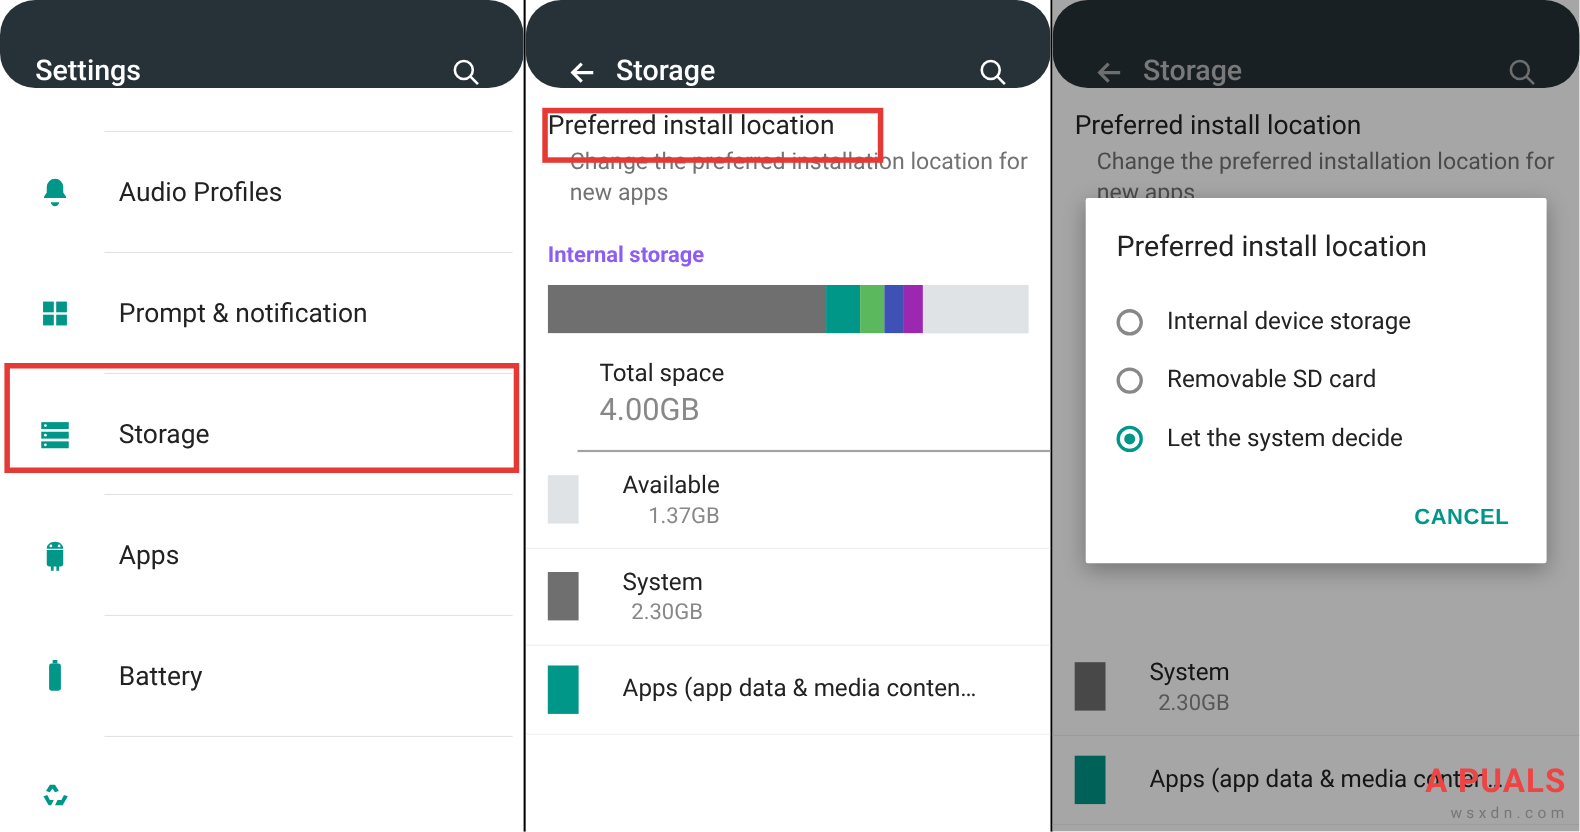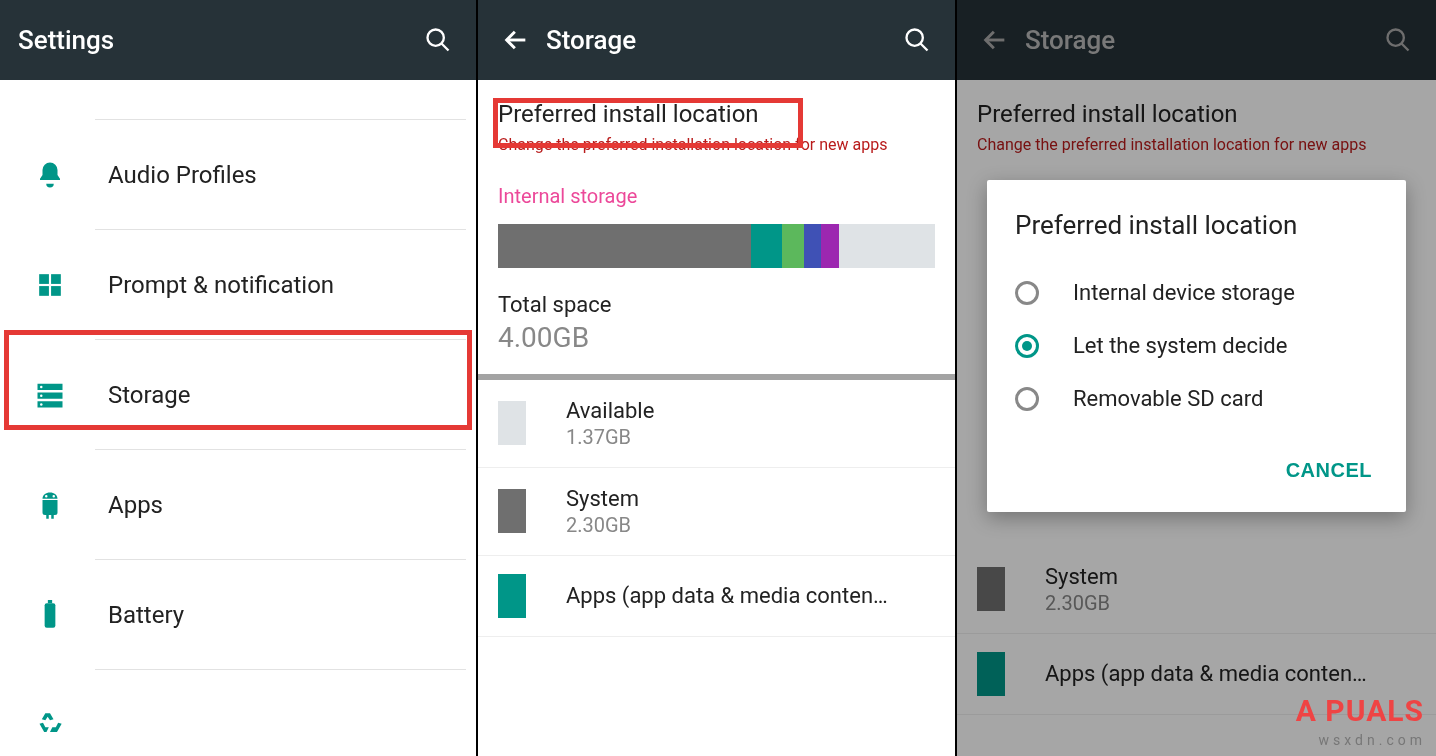--- a/index.html
+++ b/index.html
@@ -15,22 +15,23 @@
   .p1 { width: 478px; border-right: 2px solid #000; }
   .p2 { width: 479px; border-right: 2px solid #000; }
   .p3 { width: 479px; position: relative; }
 
   
   .appbar {
     background: #263238;
     color: #fff;
     height: 80px;
     display: flex;
-    align-items: center;
-    padding: 0 18px;
+    align-items: flex-end;
+    padding: 0 32px;
+    border-radius: 32px;
   }
   .appbar .title { font-size: 26px; font-weight: 500; flex: 1; }
   .appbar .back { width: 40px; display:flex; align-items:center; justify-content:center; margin-right:10px;}
   .appbar .search { width: 40px; display:flex; align-items:center; justify-content:center; }
 
   
   .list { padding-top: 10px; }
   .row {
     display: flex;
     align-items: center;
@@ -46,54 +47,54 @@
   .row .label { font-size: 24px; color:#222; margin-left:28px; }
   .row .div {
     position:absolute; bottom:0; left:95px; right:10px; height:1px; background:#e2e2e2;
   }
   .redbox { position:absolute; border:5px solid #e53935; pointer-events:none; }
   .redbox.storage { left:4px; top:330px; width:468px; height:100px; }
 
   
   .section { padding: 20px 20px 10px 20px; }
   .pref-title { font-size:24px; color:#222; margin-bottom:6px; }
-  .pref-sub { font-size:16px; color:#b91c1c; line-height:1.35; }
-  .intstore-label { font-size:20px; color:#ec4899; font-weight:400; padding:18px 20px 10px 20px; }
+  .pref-sub { font-size:21px; color:#737373; line-height:1.35;margin-left:20px; }
+  .intstore-label { font-size:20px; color:#8b5cf6; font-weight:700; padding:18px 20px 10px 20px; }
   .bar { height:44px; margin:6px 20px 24px 20px; display:flex; background:#dfe3e6; overflow:hidden;}
   .seg { height:100%; }
   .seg.gray  { background:#6f6f6f; width:58%; }
   .seg.teal  { background:#009688; width:7%; }
   .seg.green { background:#5cb85c; width:5%; }
   .seg.blue  { background:#3f51b5; width:4%; }
   .seg.purple{ background:#9c27b0; width:4%; }
   .seg.free  { background:#dfe3e6; width:22%; }
-  .total { padding: 0 20px 20px 20px; border-bottom:6px solid #a3a3a3;}
+  .total { padding: 0 20px 20px 20px; border-bottom:2px solid #a3a3a3;margin-left:47px;}
   .total .t { font-size:22px; color:#222; }
   .total .v { font-size:28px; color:#888; margin-top:4px; }
 
-  .srow { display:flex; align-items:center; padding:18px 20px; border-bottom:1px solid #eee; }
+  .srow { display:flex; align-items:center; padding:18px 20px; border-bottom:1px solid #eee;text-align:right; }
   .srow .block { width:28px; height:44px; margin-right:40px; }
   .srow .block.av { background:#dfe3e6; }
   .srow .block.sys{ background:#6f6f6f; }
   .srow .block.app{ background:#009688; }
   .srow .txt .t { font-size:22px; color:#222; }
   .srow .txt .v { font-size:20px; color:#888; margin-top:2px; }
 
   .redbox.pref { left:493px; top:98px; width:310px; height:50px; }
 
   
   .dim { position:absolute; inset:0; background:rgba(0,0,0,0.35); }
   .p3 .bg { filter: none; } 
   .dialog {
     position:absolute; left:30px; right:30px; top:180px;
     background:#fff; border-radius:2px; padding:30px 28px 20px 28px;
     box-shadow: 0 6px 20px rgba(0,0,0,0.3);
   }
   .dialog h2 { font-size:26px; font-weight:400; color:#222; margin-bottom:26px;}
-  .opt { display:flex; align-items:center; padding:14px 0; font-size:22px; color:#222;gap:12px;}
+  .opt { display:flex; align-items:center; padding:14px 0; font-size:22px; color:#222;}
   .opt .radio {
     width:24px; height:24px; border:3px solid #888; border-radius:50%; margin-right:22px;
     display:inline-block; position:relative;
   }
   .opt.sel .radio { border-color:#009688; }
   .opt.sel .radio::after {
     content:""; position:absolute; inset:4px; background:#009688; border-radius:50%;
   }
   .dialog .actions { text-align:right; margin-top:24px;}
   .cancel { color:#009688; font-weight:700; font-size:20px; letter-spacing:0.5px; background:none; border:none; padding:10px 6px;text-align:center;}
@@ -288,28 +289,28 @@
     </div>
   </div>
   <div class="dim"></div>
 
   <div class="dialog">
     <h2>Preferred install location</h2>
     <div class="opt">
       <span class="radio"></span>
       <span>Internal device storage</span>
     </div>
+    <div class="opt">
+      <span class="radio"></span>
+      <span>Removable SD card</span>
+    </div>
     <div class="opt sel">
       <span class="radio"></span>
       <span>Let the system decide</span>
     </div>
-    <div class="opt">
-      <span class="radio"></span>
-      <span>Removable SD card</span>
-    </div>
     <div class="actions">
       <button class="cancel">CANCEL</button>
     </div>
   </div>
 
   <div class="applogo">A PUALS</div>
   <div class="watermark">wsxdn.com</div>
 </div>
 
 </body></html>

